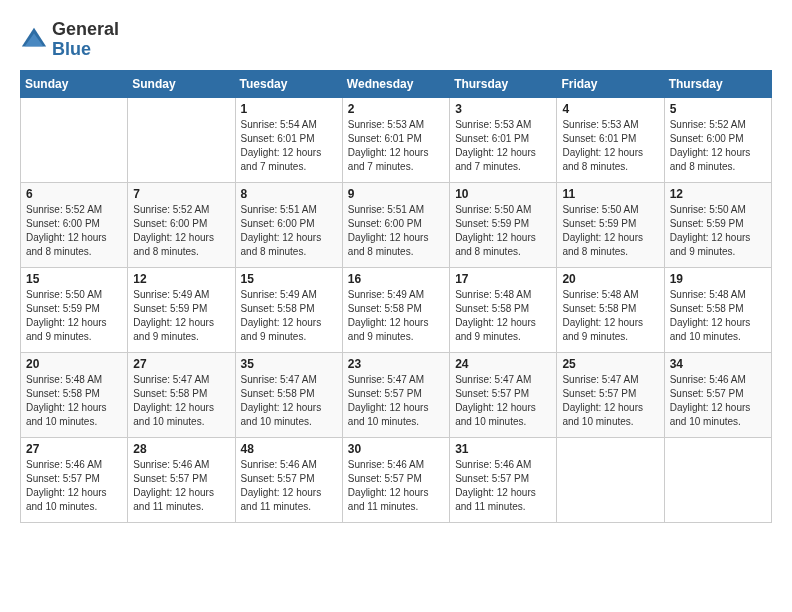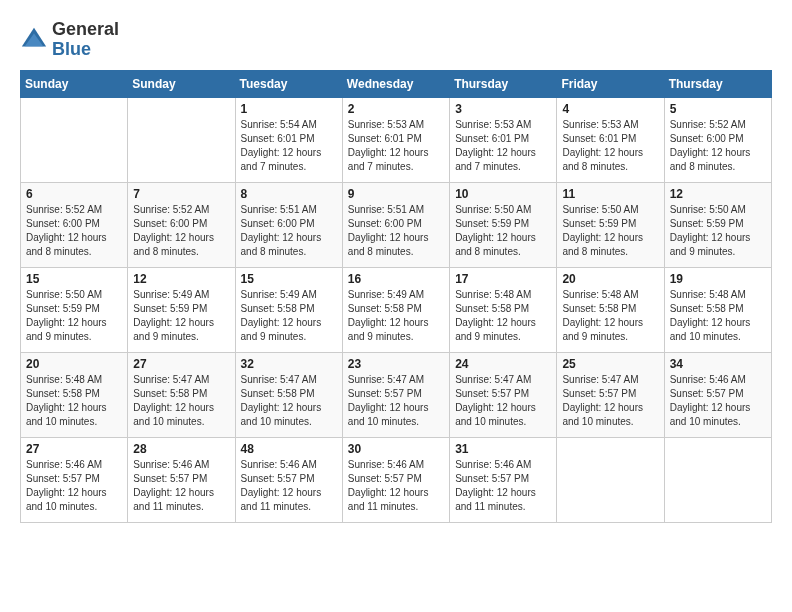--- a/index.html
+++ b/index.html
@@ -205,21 +205,21 @@
       <tr class="row-shade">
         <td>
           <div class="day-number">20</div>
           <div class="day-info">Sunrise: 5:48 AM<br>Sunset: 5:58 PM<br>Daylight: 12 hours and 10 minutes.</div>
         </td>
         <td>
           <div class="day-number">27</div>
           <div class="day-info">Sunrise: 5:47 AM<br>Sunset: 5:58 PM<br>Daylight: 12 hours and 10 minutes.</div>
         </td>
         <td>
-          <div class="day-number">32</div>
+          <div class="day-number">35</div>
           <div class="day-info">Sunrise: 5:47 AM<br>Sunset: 5:58 PM<br>Daylight: 12 hours and 10 minutes.</div>
         </td>
         <td>
           <div class="day-number">23</div>
           <div class="day-info">Sunrise: 5:47 AM<br>Sunset: 5:57 PM<br>Daylight: 12 hours and 10 minutes.</div>
         </td>
         <td>
           <div class="day-number">24</div>
           <div class="day-info">Sunrise: 5:47 AM<br>Sunset: 5:57 PM<br>Daylight: 12 hours and 10 minutes.</div>
         </td>

